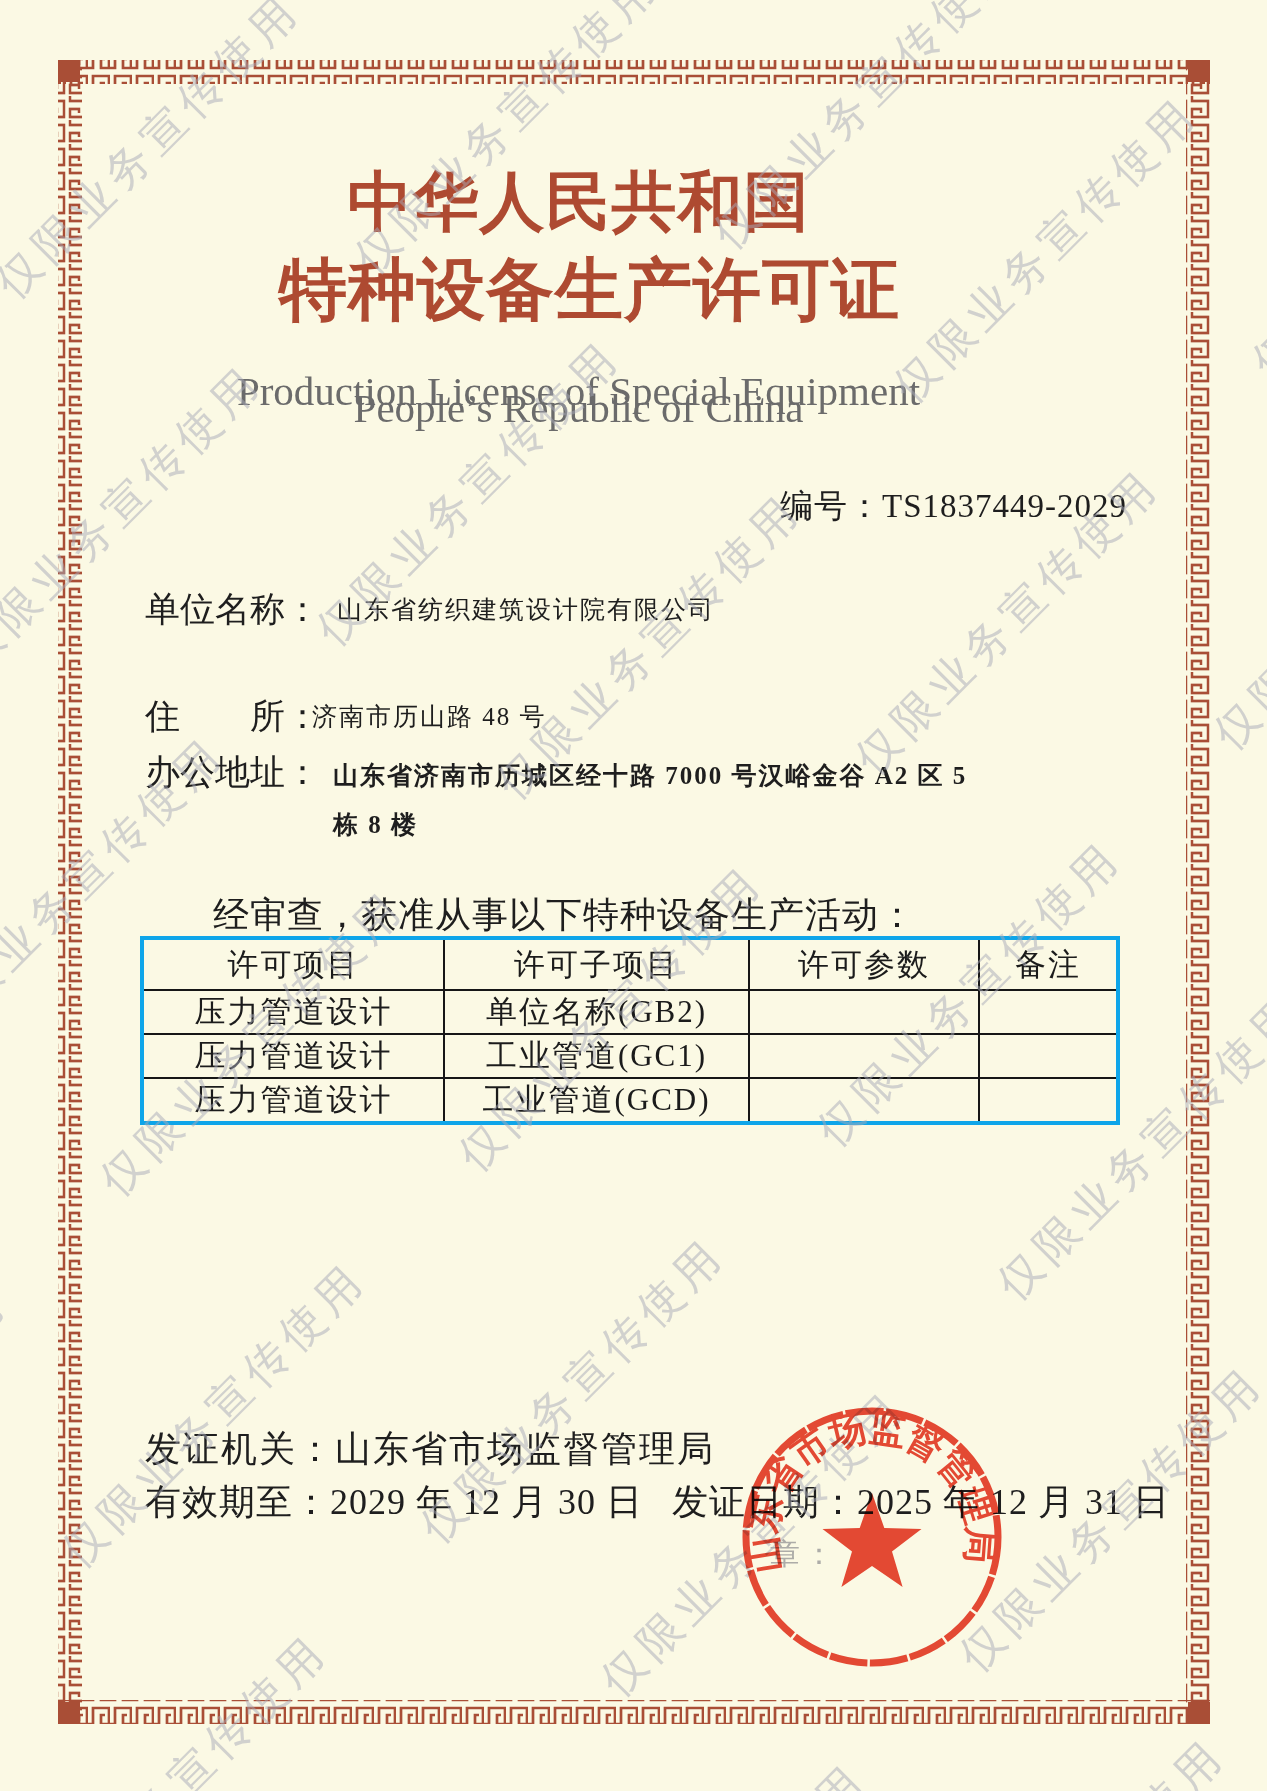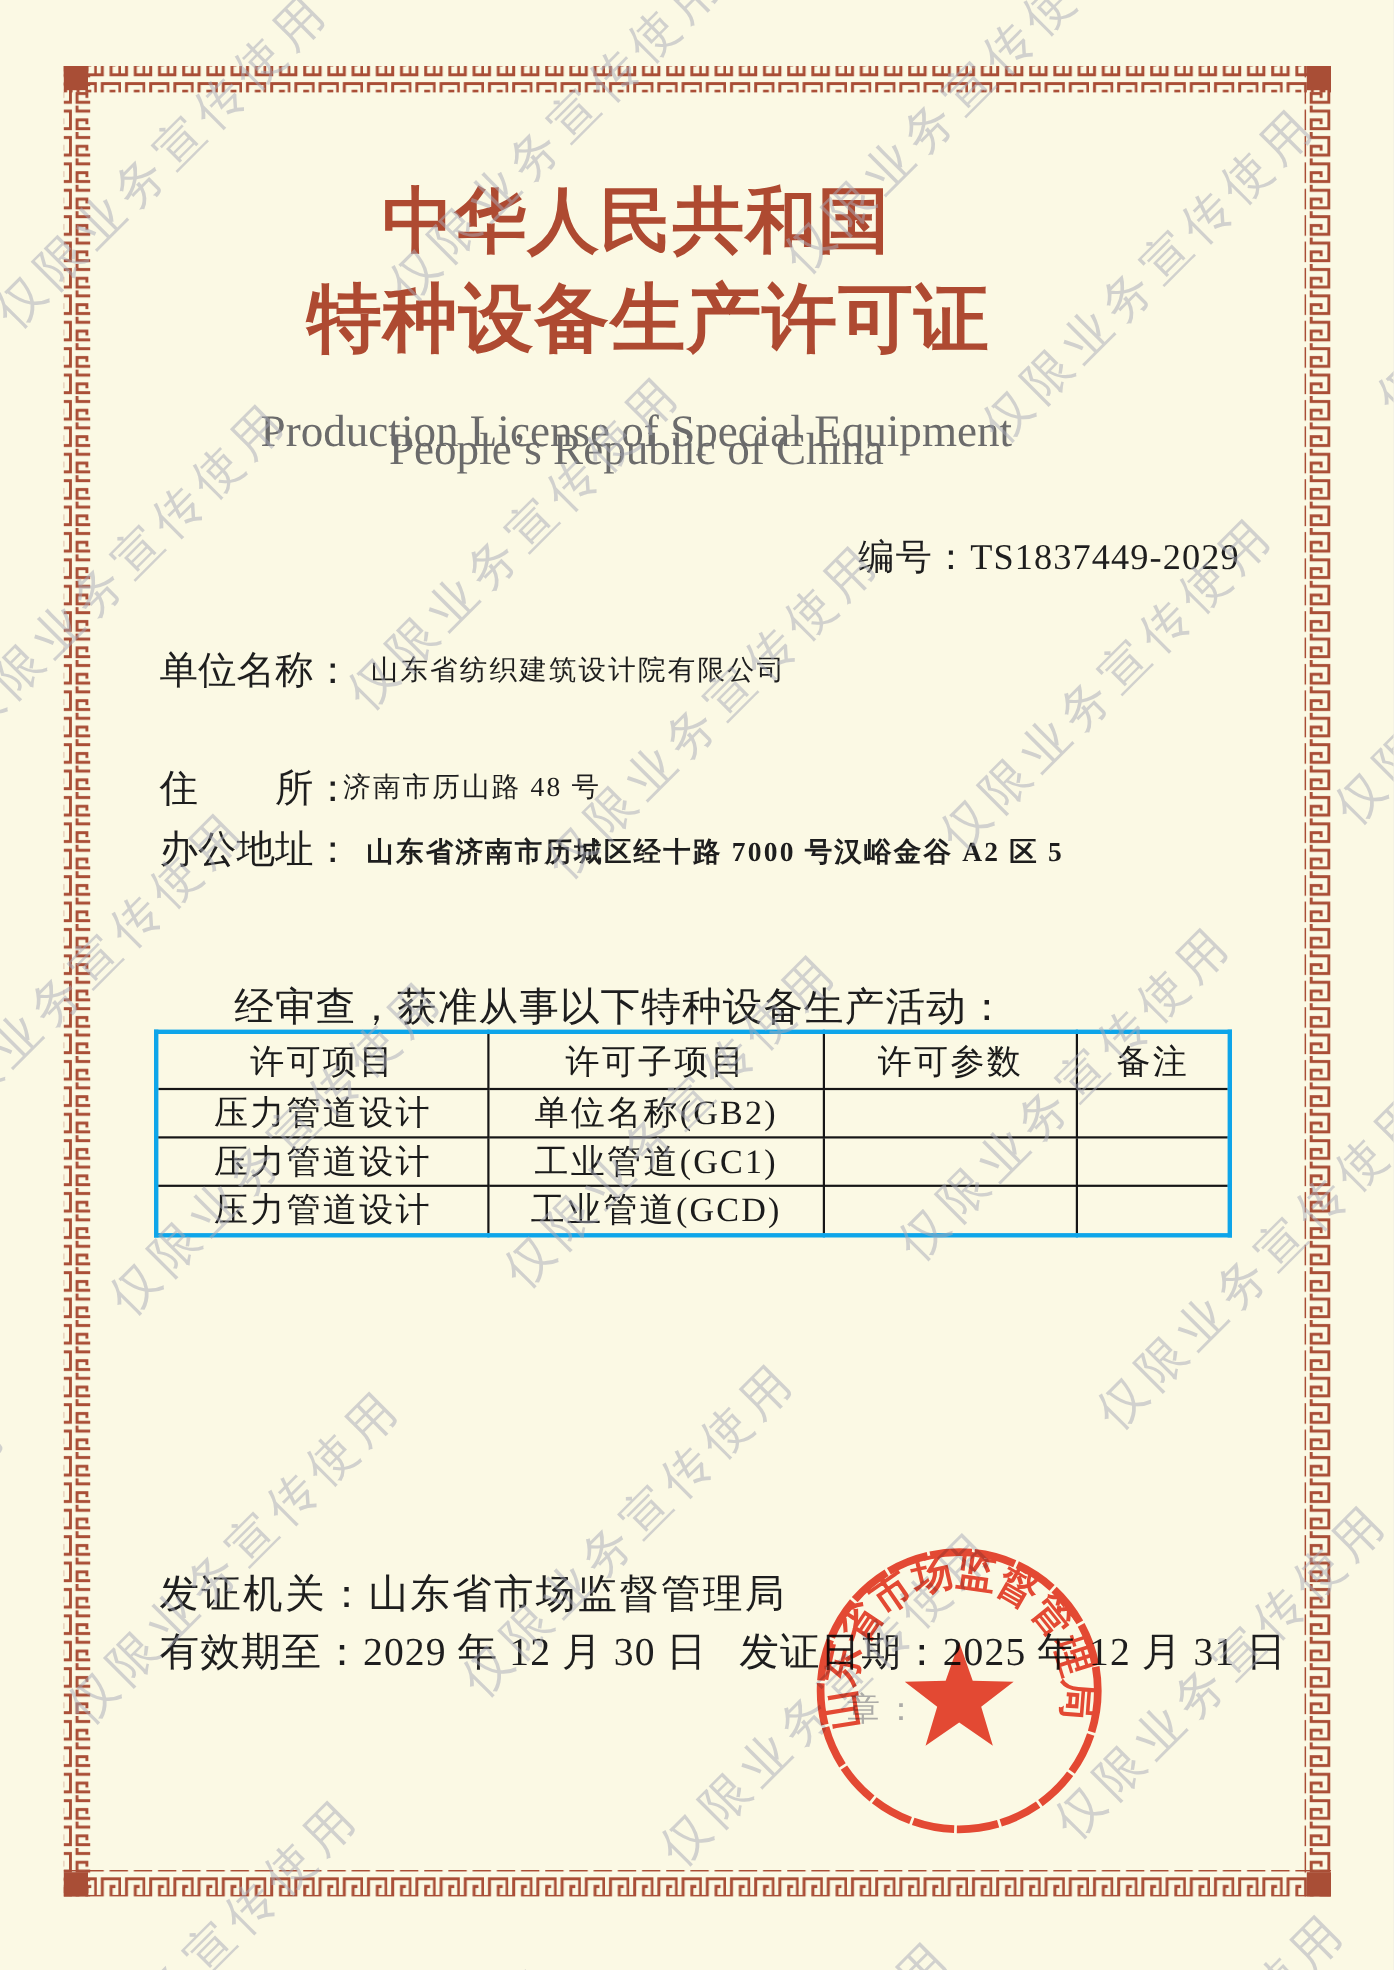--- a/index.html
+++ b/index.html
@@ -125,20 +125,21 @@
 
     <div class="field-label" style="top:588px">单位名称：</div>
     <div class="field-value" style="left:337px;top:588px">山东省纺织建筑设计院有限公司</div>
 
     <div class="field-label" style="top:695px">住　　所：</div>
     <div class="field-value" style="left:312px;top:695px">济南市历山路 48 号</div>
 
     <div class="field-label" style="top:751px">办公地址：</div>
     <div class="field-value office-value" style="left:333px;top:751px">
       <div>山东省济南市历城区经十路 7000 号汉峪金谷 A2 区 5</div>
+      <div>栋 8 楼</div>
     </div>
 
     <div class="activity-intro">经审查，获准从事以下特种设备生产活动：</div>
 
     <table class="license">
       <colgroup>
           <col class="c1">
           <col class="c2">
           <col class="c3">
           <col class="c4">

